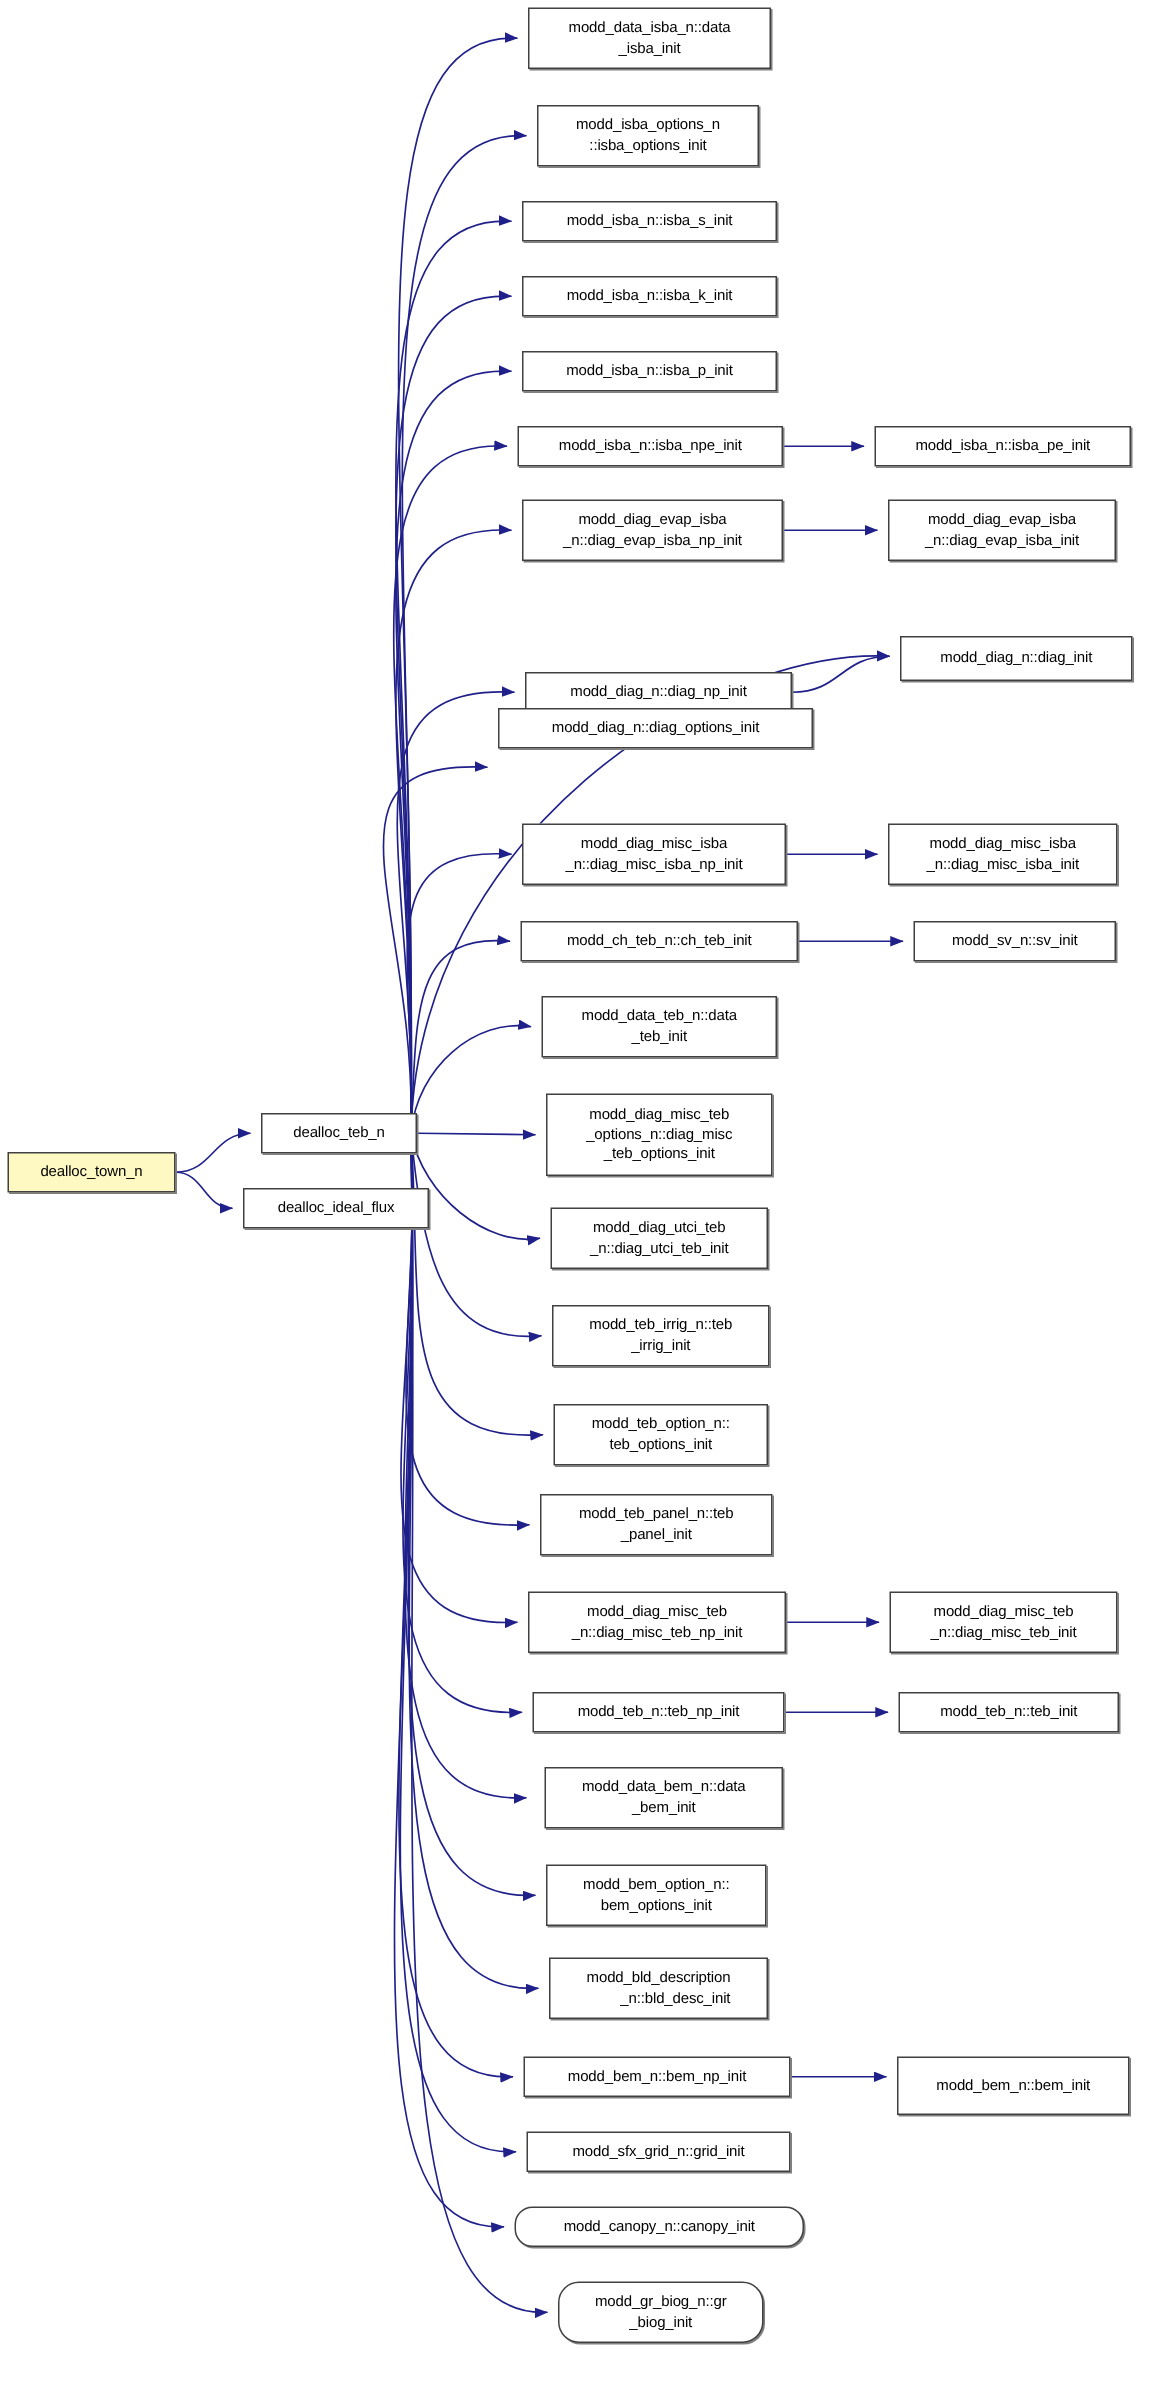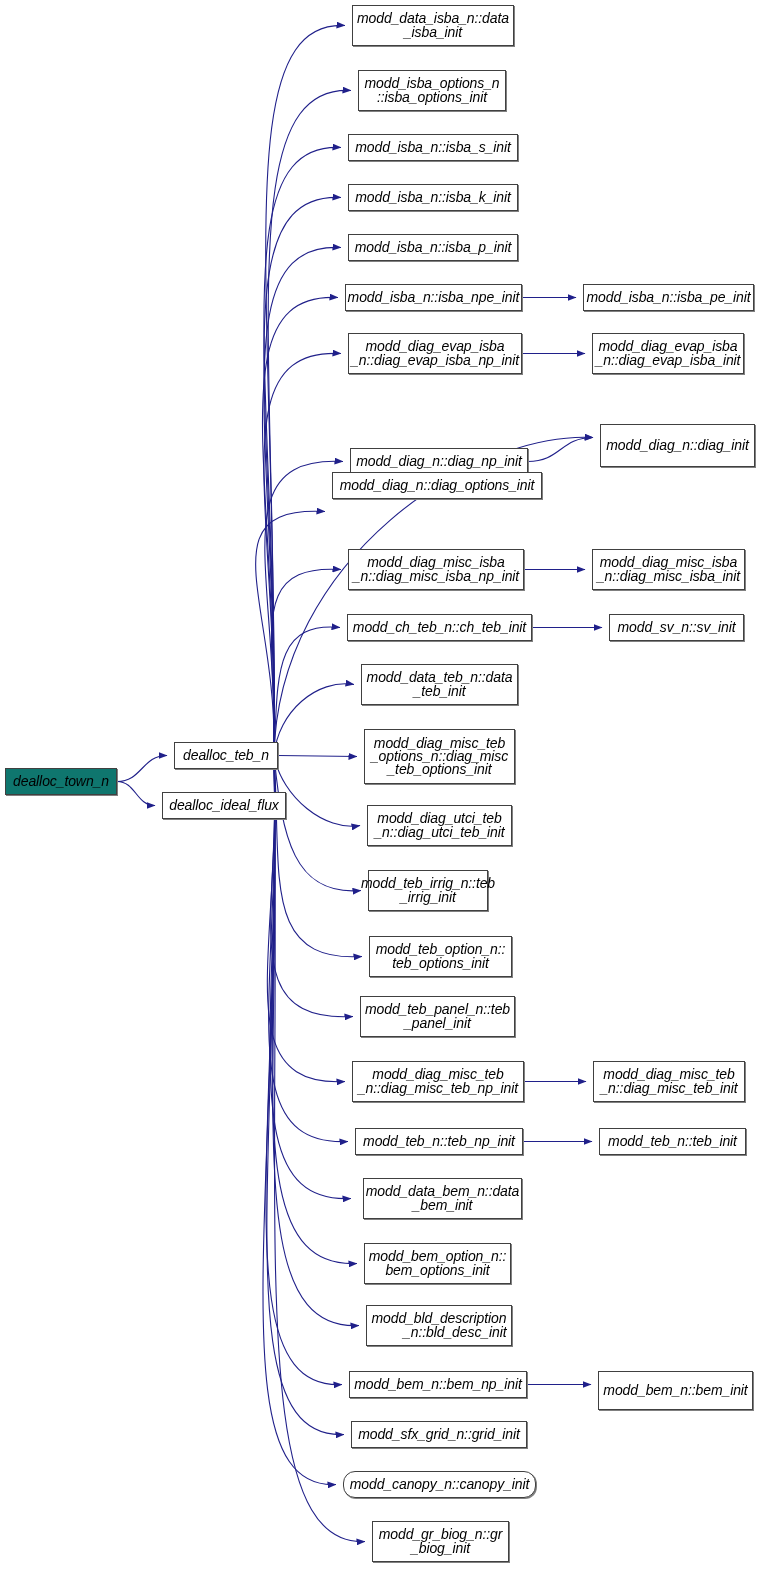--- a/index.html
+++ b/index.html
@@ -21,33 +21,32 @@
     width: 772px;
     height: 1595px;
     overflow: visible;
   }
   .node-box {
     position: absolute;
     box-sizing: border-box;
     border: 1px solid #404040;
     background: #ffffff;
     color: #000000;
-    font-size: 14px;
+    font-size: 10px;
     line-height: 13.2px;
     text-align: center;
     display: flex;
     align-items: center;
     justify-content: center;
     white-space: pre-line;
     letter-spacing: -0.1px;
     box-shadow: 1px 1px 0 0 #808080;
-    font-style: italic;
   }
   .node-box.root {
-    background: #0f766e;
+    background: #fef9c3;
   }
 </style>
 </head>
 <body>
 
 <div id="graph-root">
   <svg class="graph-layer" viewBox="0 0 772 1595">
     <defs>
       <marker id="arrowhead" markerWidth="9" markerHeight="7" refX="8.5" refY="3.5" orient="auto" markerUnits="userSpaceOnUse">
         <polygon points="0 0, 9 3.5, 0 7" fill="#20208a"></polygon>
@@ -103,37 +102,37 @@
 ::isba_options_init</div>
       <div class="node-box" style="left: 348px; top: 134px; width: 170px; height: 27px;">modd_isba_n::isba_s_init</div>
       <div class="node-box" style="left: 348px; top: 184px; width: 170px; height: 27px;">modd_isba_n::isba_k_init</div>
       <div class="node-box" style="left: 348px; top: 234px; width: 170px; height: 27px;">modd_isba_n::isba_p_init</div>
       <div class="node-box" style="left: 345px; top: 284px; width: 177px; height: 27px;">modd_isba_n::isba_npe_init</div>
       <div class="node-box" style="left: 583px; top: 284px; width: 171px; height: 27px;">modd_isba_n::isba_pe_init</div>
       <div class="node-box" style="left: 348px; top: 333px; width: 174px; height: 41px;">modd_diag_evap_isba
 _n::diag_evap_isba_np_init</div>
       <div class="node-box" style="left: 592px; top: 333px; width: 152px; height: 41px;">modd_diag_evap_isba
 _n::diag_evap_isba_init</div>
-      <div class="node-box" style="left: 600px; top: 424px; width: 155px; height: 43px;">modd_diag_n::diag_init</div>
+      <div class="node-box" style="left: 600px; top: 424px; width: 155px; height: 30px;">modd_diag_n::diag_init</div>
       <div class="node-box" style="left: 350px; top: 448px; width: 178px; height: 27px;">modd_diag_n::diag_np_init</div>
       <div class="node-box" style="left: 332px; top: 472px; width: 210px; height: 27px;">modd_diag_n::diag_options_init</div>
       <div class="node-box" style="left: 348px; top: 549px; width: 176px; height: 41px;">modd_diag_misc_isba
 _n::diag_misc_isba_np_init</div>
       <div class="node-box" style="left: 592px; top: 549px; width: 153px; height: 41px;">modd_diag_misc_isba
 _n::diag_misc_isba_init</div>
       <div class="node-box" style="left: 347px; top: 614px; width: 185px; height: 27px;">modd_ch_teb_n::ch_teb_init</div>
       <div class="node-box" style="left: 609px; top: 614px; width: 135px; height: 27px;">modd_sv_n::sv_init</div>
       <div class="node-box" style="left: 361px; top: 664px; width: 157px; height: 41px;">modd_data_teb_n::data
 _teb_init</div>
       <div class="node-box" style="left: 364px; top: 729px; width: 151px; height: 55px;">modd_diag_misc_teb
 _options_n::diag_misc
 _teb_options_init</div>
       <div class="node-box" style="left: 367px; top: 805px; width: 145px; height: 41px;">modd_diag_utci_teb
 _n::diag_utci_teb_init</div>
-      <div class="node-box" style="left: 368px; top: 870px; width: 120px; height: 41px; text-align: center;">modd_teb_irrig_n::teb
+      <div class="node-box" style="left: 368px; top: 870px; width: 145px; height: 41px; text-align: center;">modd_teb_irrig_n::teb
 _irrig_init</div>
       <div class="node-box" style="left: 369px; top: 936px; width: 143px; height: 41px;">modd_teb_option_n::
 teb_options_init</div>
       <div class="node-box" style="left: 360px; top: 996px; width: 155px; height: 41px;">modd_teb_panel_n::teb
 _panel_init</div>
       <div class="node-box" style="left: 352px; top: 1061px; width: 172px; height: 41px;">modd_diag_misc_teb
 _n::diag_misc_teb_np_init</div>
       <div class="node-box" style="left: 593px; top: 1061px; width: 152px; height: 41px;">modd_diag_misc_teb
 _n::diag_misc_teb_init</div>
       <div class="node-box" style="left: 355px; top: 1128px; width: 168px; height: 27px;">modd_teb_n::teb_np_init</div>
@@ -141,16 +140,16 @@
       <div class="node-box" style="left: 363px; top: 1178px; width: 159px; height: 41px;">modd_data_bem_n::data
 _bem_init</div>
       <div class="node-box" style="left: 364px; top: 1243px; width: 147px; height: 41px;">modd_bem_option_n::
 bem_options_init</div>
       <div class="node-box" style="left: 366px; top: 1305px; width: 146px; height: 41px; text-align: right;">modd_bld_description
 _n::bld_desc_init</div>
       <div class="node-box" style="left: 349px; top: 1371px; width: 178px; height: 27px;">modd_bem_n::bem_np_init</div>
       <div class="node-box" style="left: 598px; top: 1371px; width: 155px; height: 39px;">modd_bem_n::bem_init</div>
       <div class="node-box" style="left: 351px; top: 1421px; width: 176px; height: 27px;">modd_sfx_grid_n::grid_init</div>
       <div class="node-box" style="left: 343px; top: 1471px; width: 193px; height: 27px; border-radius: 12px;">modd_canopy_n::canopy_init</div>
-      <div class="node-box" style="left: 372px; top: 1521px; width: 137px; height: 41px;">modd_gr_biog_n::gr
+      <div class="node-box" style="left: 372px; top: 1521px; width: 137px; height: 41px; border-radius: 14px;">modd_gr_biog_n::gr
 _biog_init</div>
     </div>
 </div>
 
 </body></html>

